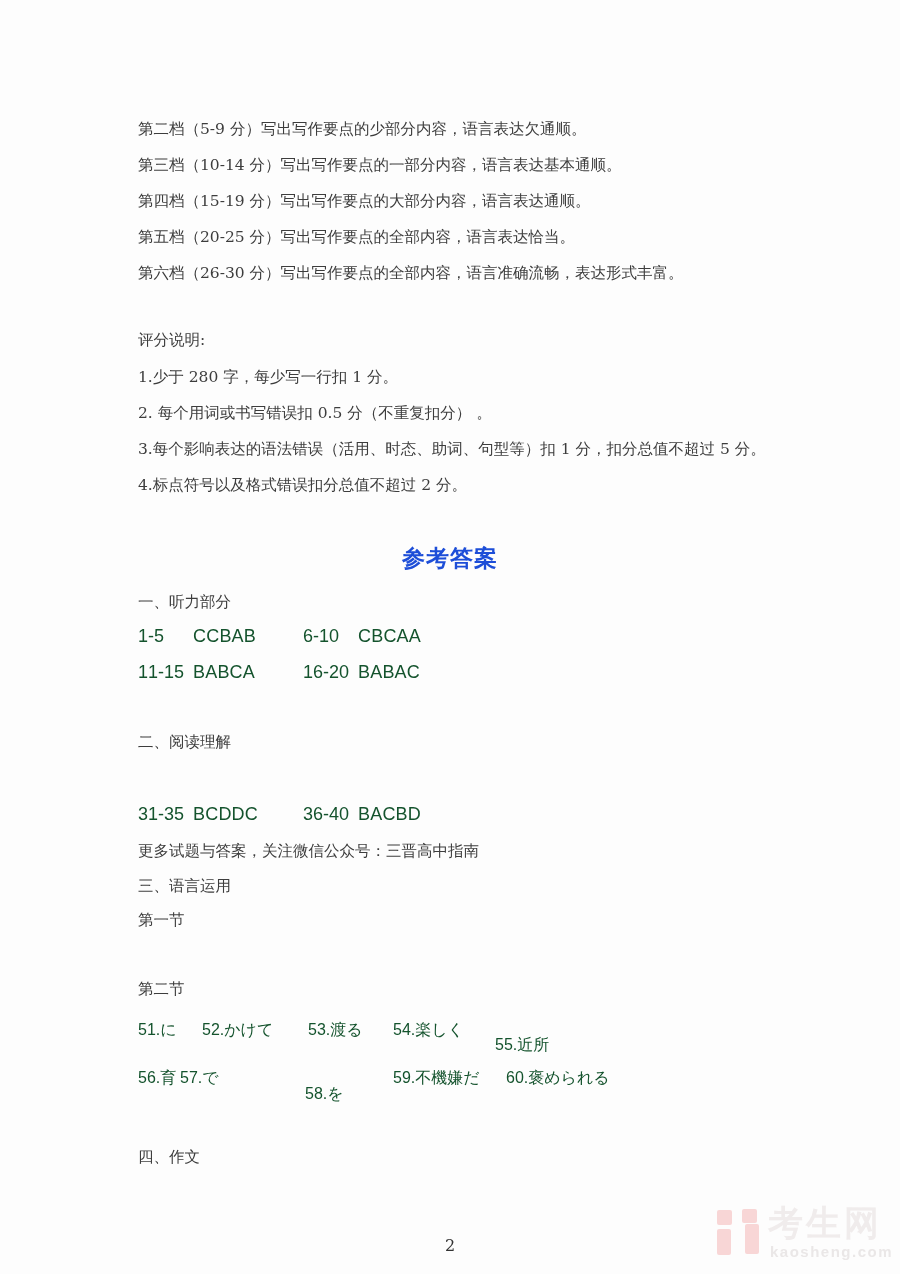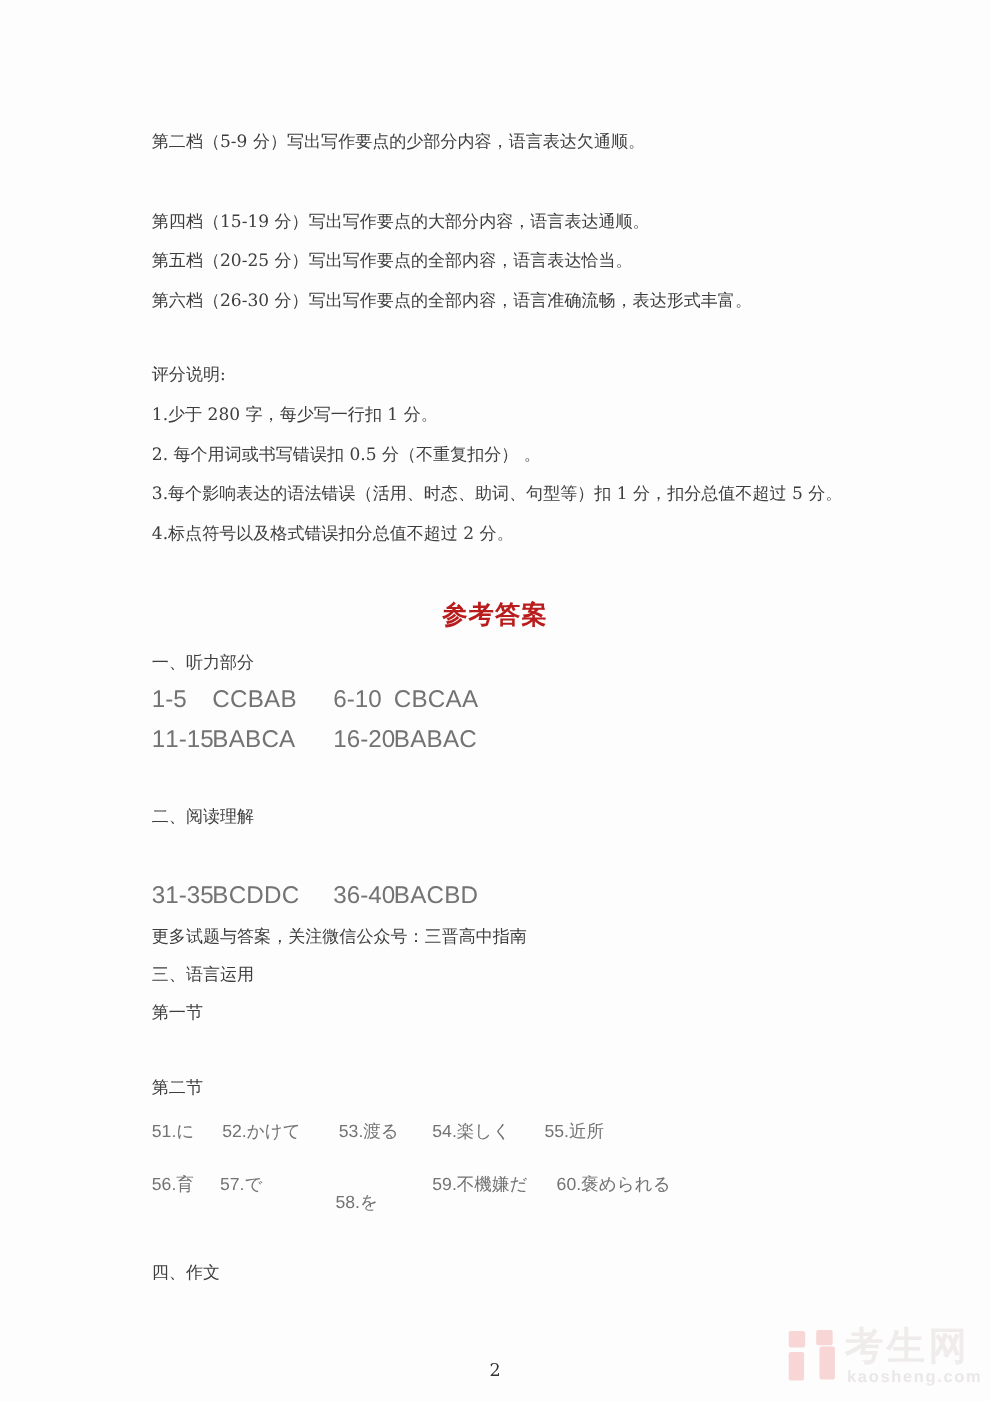--- a/index.html
+++ b/index.html
@@ -17,42 +17,42 @@
     white-space:nowrap;
     line-height:20px;
   }
   .serif{
     font-family:"DejaVu Serif","Liberation Serif",serif;
     font-size:15.5px;
     color:#3d3d3d;
   }
   .sans{
     font-family:"Liberation Sans","DejaVu Sans",sans-serif;
-    font-size:22px;
-    color:#737373;
+    font-size:18px;
+    color:#14532d;
   }
   .doc-title{
     position:absolute;
     left:0;top:543px;
     width:100%;
     text-align:center;
     font-family:"DejaVu Serif","Liberation Serif",serif;
     font-size:23px;
     font-weight:bold;
-    color:#b91c1c;
+    color:#1d4ed8;
     letter-spacing:1px;
   }
   .cell-r{display:inline-block;width:55px;}
   .cell-a{display:inline-block;width:110px;letter-spacing:0.2px;}
   .cell-a2{letter-spacing:0.2px;}
   .jprow{height:22px;font-size:16px;}
   .jprow span{position:absolute;top:0;white-space:nowrap;}
   .c0{left:0;}
-  .jp1 .c1{left:64px;}  .jp1 .c2{left:170px;} .jp1 .c3{left:255px;} .jp1 .c4{left:357px;}
-  .jp2 .c1{left:62px;text-align:center;}  .jp2 .c2{left:167px;margin-top:16px;} .jp2 .c3{left:255px;} .jp2 .c4{left:355px;margin-left:13px;}
+  .jp1 .c1{left:64px;}  .jp1 .c2{left:170px;} .jp1 .c3{left:255px;} .jp1 .c4{left:357px;margin-top:15px;}
+  .jp2 .c1{left:42px;text-align:center;}  .jp2 .c2{left:167px;margin-top:16px;} .jp2 .c3{left:255px;} .jp2 .c4{left:355px;margin-left:13px;}
   .pagenum{
     position:absolute;
     left:0;top:1236px;width:100%;
     text-align:center;
     font-family:"DejaVu Serif","Liberation Serif",serif;
     font-size:16px;color:#333;
   }
   
   .wm{position:absolute;left:700px;top:1196px;width:200px;height:70px;}
   .wm-logo{position:absolute;left:0;top:0;width:62px;height:64px;}
@@ -73,20 +73,21 @@
     font-weight:bold;font-size:15px;color:#eae7e7;letter-spacing:1.5px;
     white-space:nowrap;
   }
 </style>
 </head>
 <body>
 
 <div class="page">
 
   <div class="line serif" style="top:119px">第二档（5-9 分）写出写作要点的少部分内容，语言表达欠通顺。</div>
+  <div class="line serif" style="top:155px">第三档（10-14 分）写出写作要点的一部分内容，语言表达基本通顺。</div>
   <div class="line serif" style="top:191px">第四档（15-19 分）写出写作要点的大部分内容，语言表达通顺。</div>
   <div class="line serif" style="top:227px">第五档（20-25 分）写出写作要点的全部内容，语言表达恰当。</div>
   <div class="line serif" style="top:263px">第六档（26-30 分）写出写作要点的全部内容，语言准确流畅，表达形式丰富。</div>
 
   <div class="line serif" style="top:330px">评分说明:</div>
   <div class="line serif" style="top:367px">1.少于 280 字，每少写一行扣 1 分。</div>
   <div class="line serif" style="top:403px">2. 每个用词或书写错误扣 0.5 分（不重复扣分） 。</div>
   <div class="line serif" style="top:439px">3.每个影响表达的语法错误（活用、时态、助词、句型等）扣 1 分，扣分总值不超过 5 分。</div>
   <div class="line serif" style="top:475px">4.标点符号以及格式错误扣分总值不超过 2 分。</div>
 

